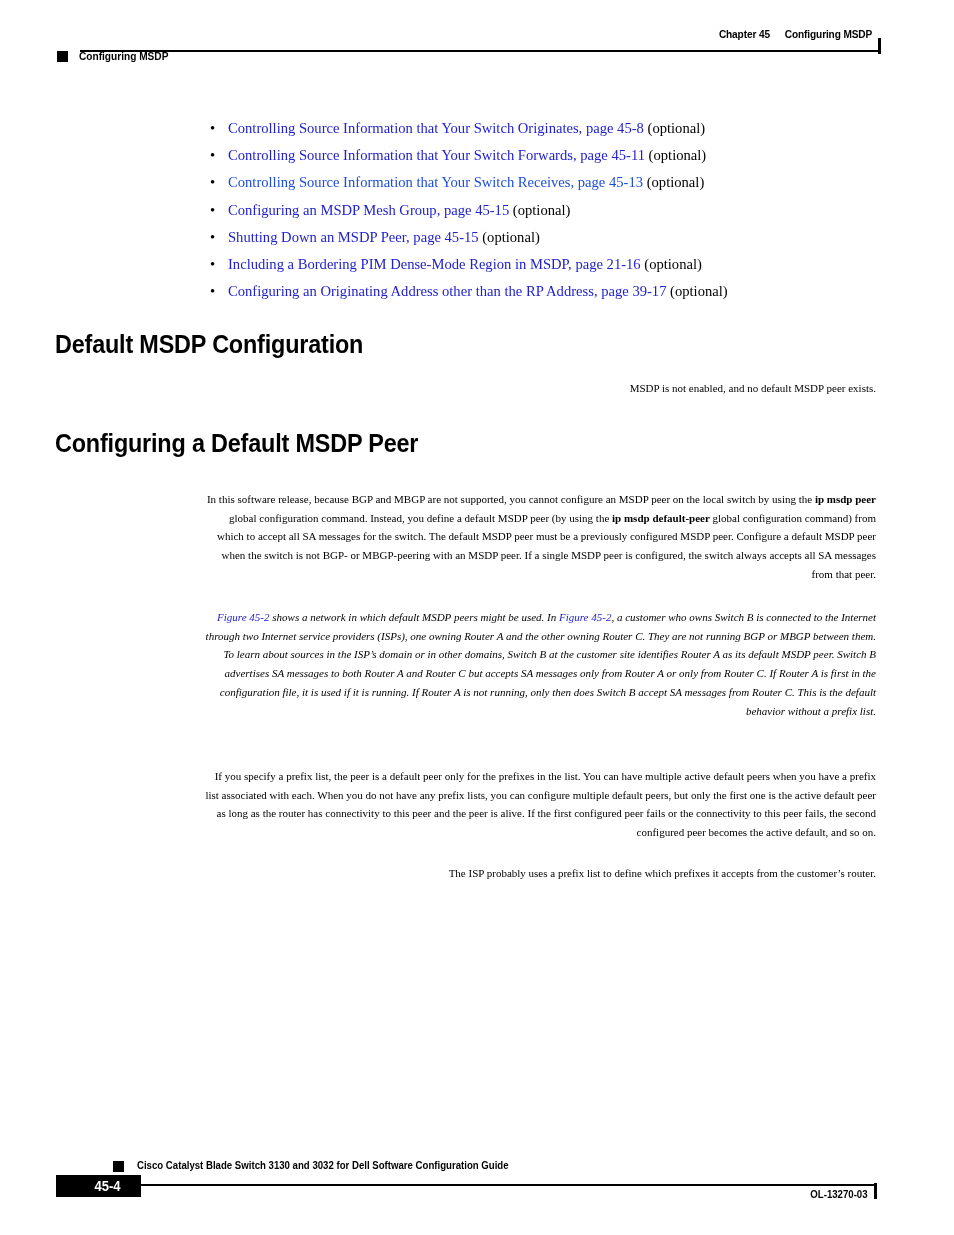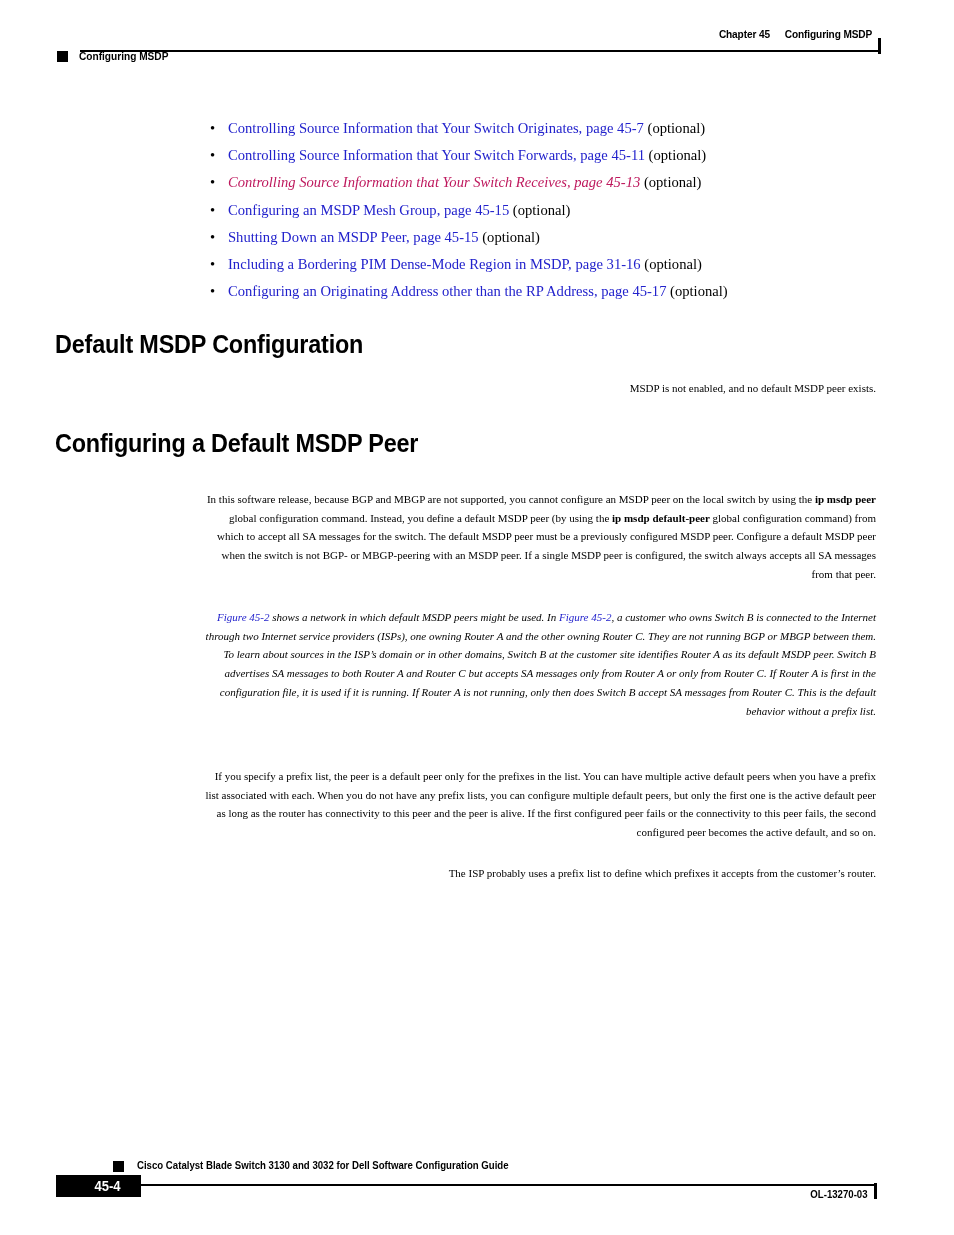--- a/index.html
+++ b/index.html
@@ -270,39 +270,39 @@
 
   <div class="head-left">
     <span class="head-sq"></span>
     <span class="head-left-label">Configuring MSDP</span>
   </div>
 
   <div class="content">
 
     <ul class="bullet-list" style="list-style:none;margin:0;padding:0;">
       <li class="bullet-row">
-        <span class="bullet-dot">•</span><a href="#" class="xref" style="color: rgb(34, 34, 204); text-decoration: none;">Controlling Source Information that Your Switch Originates, page 45-7</a><span class="opt"> (optional)</span>
+        <span class="bullet-dot">•</span><a href="#" class="xref" style="color: rgb(34, 34, 204); text-decoration: none;">Controlling Source Information that Your Switch Originates, page 45-8</a><span class="opt"> (optional)</span>
       </li>
       <li class="bullet-row">
         <span class="bullet-dot">•</span><a href="#" class="xref" style="color: rgb(34, 34, 204); text-decoration: none;">Controlling Source Information that Your Switch Forwards, page 45-11</a><span class="opt"> (optional)</span>
       </li>
       <li class="bullet-row">
-        <span class="bullet-dot">•</span><a href="#" class="xref" style="color: #be185d; text-decoration: none; font-style: italic;">Controlling Source Information that Your Switch Receives, page 45-13</a><span class="opt"> (optional)</span>
+        <span class="bullet-dot">•</span><a href="#" class="xref" style="color: #1d4ed8; text-decoration: none;">Controlling Source Information that Your Switch Receives, page 45-13</a><span class="opt"> (optional)</span>
       </li>
       <li class="bullet-row">
         <span class="bullet-dot">•</span><a href="#" class="xref" style="color: rgb(34, 34, 204); text-decoration: none; margin-top: 8px;">Configuring an MSDP Mesh Group, page 45-15</a><span class="opt"> (optional)</span>
       </li>
       <li class="bullet-row">
         <span class="bullet-dot">•</span><a href="#" class="xref" style="color: rgb(34, 34, 204); text-decoration: none;">Shutting Down an MSDP Peer, page 45-15</a><span class="opt"> (optional)</span>
       </li>
       <li class="bullet-row">
-        <span class="bullet-dot">•</span><a href="#" class="xref" style="color: rgb(34, 34, 204); text-decoration: none;">Including a Bordering PIM Dense-Mode Region in MSDP, page 31-16</a><span class="opt"> (optional)</span>
-      </li>
-      <li class="bullet-row">
-        <span class="bullet-dot">•</span><a href="#" class="xref" style="color: rgb(34, 34, 204); text-decoration: none;">Configuring an Originating Address other than the RP Address, page 45-17</a><span class="opt"> (optional)</span>
+        <span class="bullet-dot">•</span><a href="#" class="xref" style="color: rgb(34, 34, 204); text-decoration: none;">Including a Bordering PIM Dense-Mode Region in MSDP, page 21-16</a><span class="opt"> (optional)</span>
+      </li>
+      <li class="bullet-row">
+        <span class="bullet-dot">•</span><a href="#" class="xref" style="color: rgb(34, 34, 204); text-decoration: none;">Configuring an Originating Address other than the RP Address, page 39-17</a><span class="opt"> (optional)</span>
       </li>
     </ul>
 
     <h1 class="sec-head" id="head-default">Default MSDP Configuration</h1>
     <div class="body-para" id="para-default-text">MSDP is not enabled, and no default MSDP peer exists.</div>
 
     <h1 class="sec-head" id="head-configuring">Configuring a Default MSDP Peer</h1>
 
     <p class="body-para" id="para-1"><span>In this software release, because BGP and MBGP are not supported, you cannot configure an MSDP peer on the local switch by using the </span><b>ip msdp peer</b><span> global configuration command. Instead, you define a default MSDP peer (by using the </span><b>ip msdp default-peer</b><span> global configuration command) from which to accept all SA messages for the switch. The default MSDP peer must be a previously configured MSDP peer. Configure a default MSDP peer when the switch is not BGP- or MBGP-peering with an MSDP peer. If a single MSDP peer is configured, the switch always accepts all SA messages from that peer.</span></p>
 

